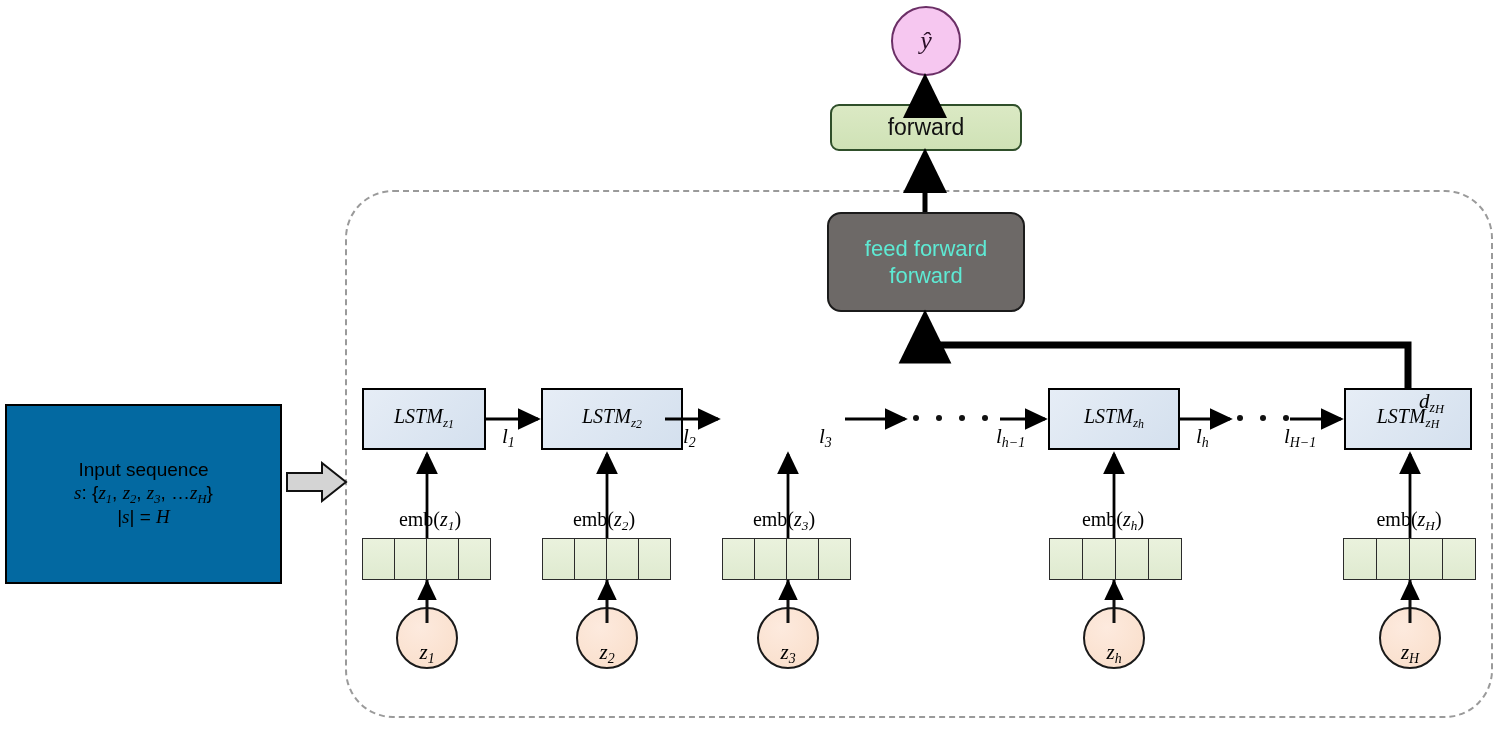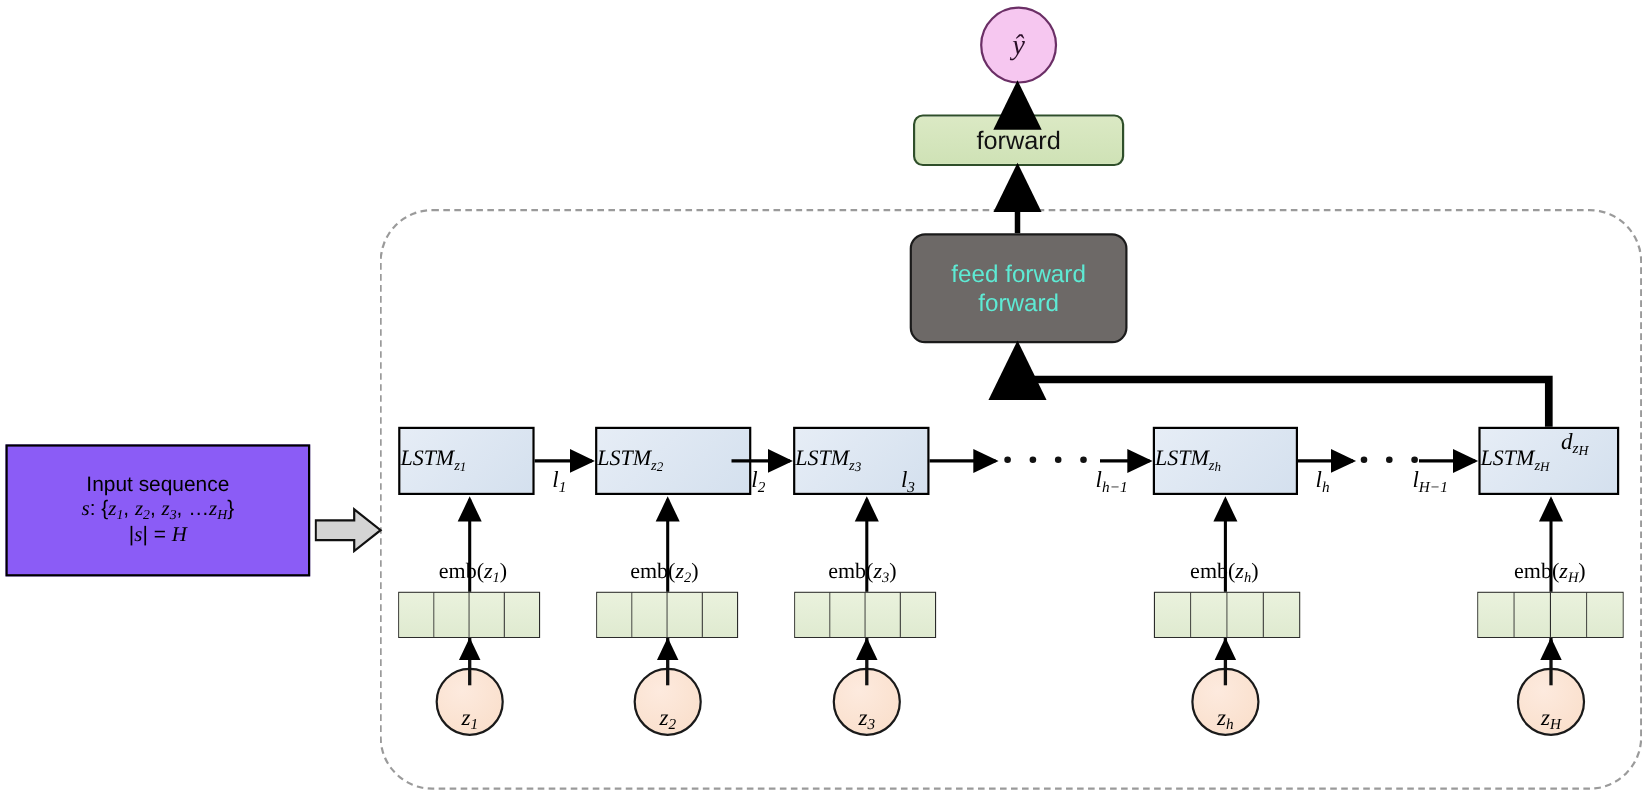--- a/index.html
+++ b/index.html
@@ -10,39 +10,39 @@
   .abs{position:absolute;box-sizing:border-box;}
 
   
   .dashed-container{
     left:345px; top:190px; width:1148px; height:528px;
     border:2px dashed #9a9a9a; border-radius:48px;
   }
 
   
   .input-box{
-    left:5px; top:404px; width:277px; height:120px;
-    border:2px solid #000; background:#8b5cf6;
+    left:5px; top:404px; width:277px; height:180px;
+    border:2px solid #000; background:#0369a1;
     display:flex; flex-direction:column; align-items:center; justify-content:center;
     line-height:1.18;
   }
   .input-line{font-size:19px; text-align:center; white-space:nowrap;}
   .mathi{font-family:"Liberation Serif", serif; font-style:italic;}
   .mathu{font-family:"Liberation Serif", serif; font-style:normal;}
   sub{font-size:0.66em; vertical-align:-0.28em; font-style:italic;}
 
   
   .block-arrow{left:286px; top:461px; width:62px; height:42px;}
 
   
   .lstm{
     height:62px; top:388px;
     border:2.5px solid #000;
     background:linear-gradient(135deg,#e6edf6 0%,#d4e0ee 100%);
-    display:flex; align-items:center; justify-content:flex-start;
+    display:flex; align-items:center; justify-content:center;
     font-family:"Liberation Serif", serif; font-style:italic; font-size:20px;
   }
   .lstm-label{white-space:nowrap;}
 
   
   .emb{
     top:538px; height:42px; display:flex;
     border:1.5px solid #2b2b2b;
     background:#e2ecd2;
   }
@@ -130,23 +130,20 @@
 
   <div class="abs yhat">
     <span>ŷ</span>
   </div>
 
   <div class="abs lstm" style="left:362px; width:124px;">
     <span class="lstm-label">LSTM<sub>z<sub style="font-size:0.9em;vertical-align:-0.12em">1</sub></sub></span>
   </div>
   <div class="abs lstm" style="left:541px; width:142px;">
     <span class="lstm-label">LSTM<sub>z<sub style="font-size:0.9em;vertical-align:-0.12em">2</sub></sub></span>
-  </div>
-  <div class="abs lstm" style="left:721px; width:124px;">
-    <span class="lstm-label">LSTM<sub>z<sub style="font-size:0.9em;vertical-align:-0.12em">3</sub></sub></span>
   </div>
   <div class="abs lstm" style="left:1048px; width:132px;">
     <span class="lstm-label">LSTM<sub>z<sub style="font-size:0.9em;vertical-align:-0.12em">h</sub></sub></span>
   </div>
   <div class="abs lstm" style="left:1344px; width:128px;">
     <span class="lstm-label">LSTM<sub>z<sub style="font-size:0.9em;vertical-align:-0.12em">H</sub></sub></span>
   </div>
 
   <div class="abs emb-label" style="left:369px; width:122px;">
     <span class="mathu">emb(</span><span class="mathi">z<sub>1</sub></span><span class="mathu">)</span>

